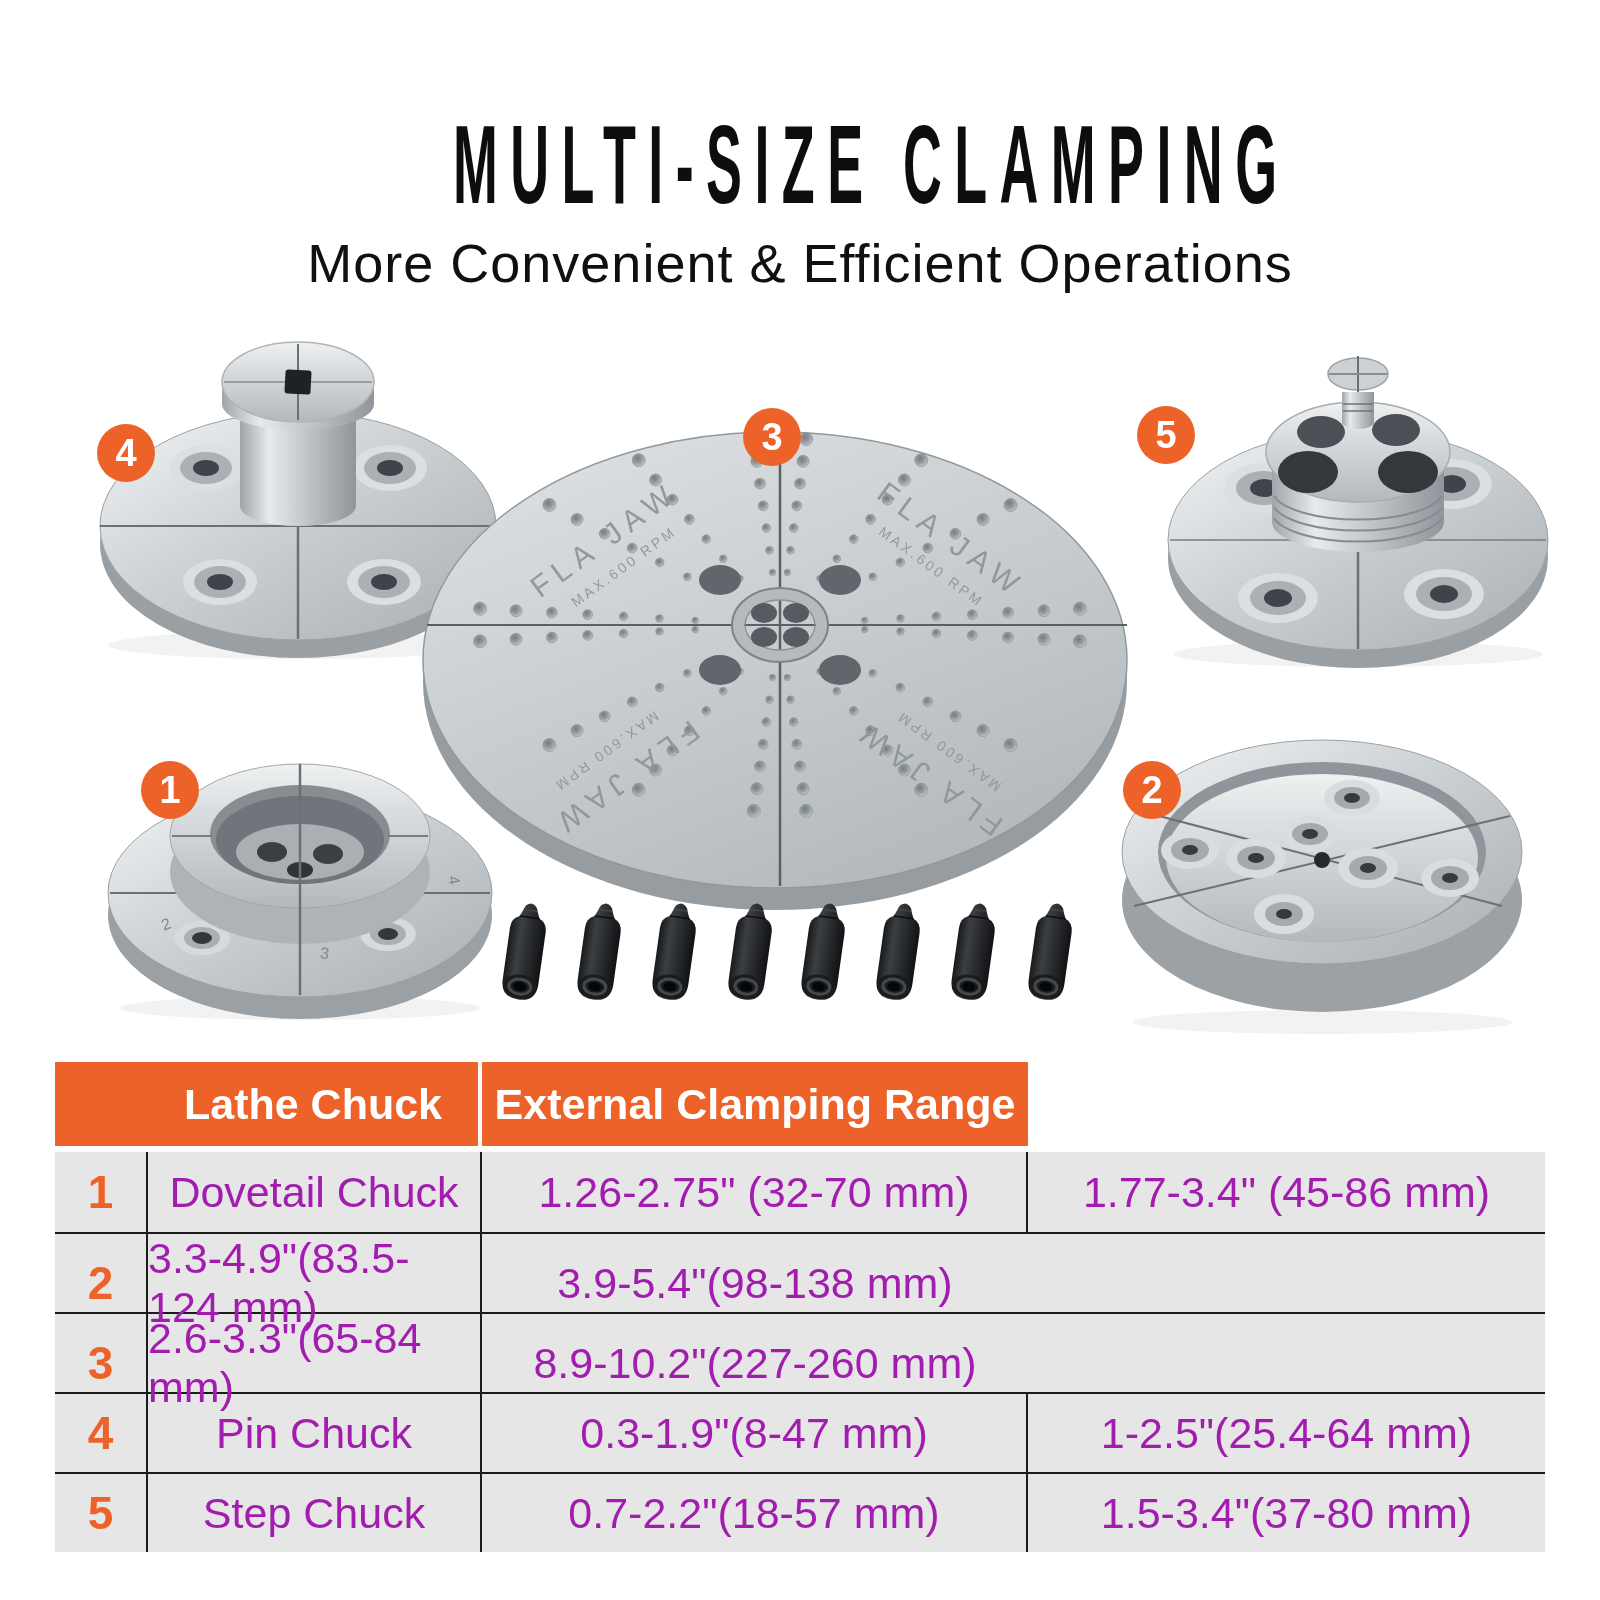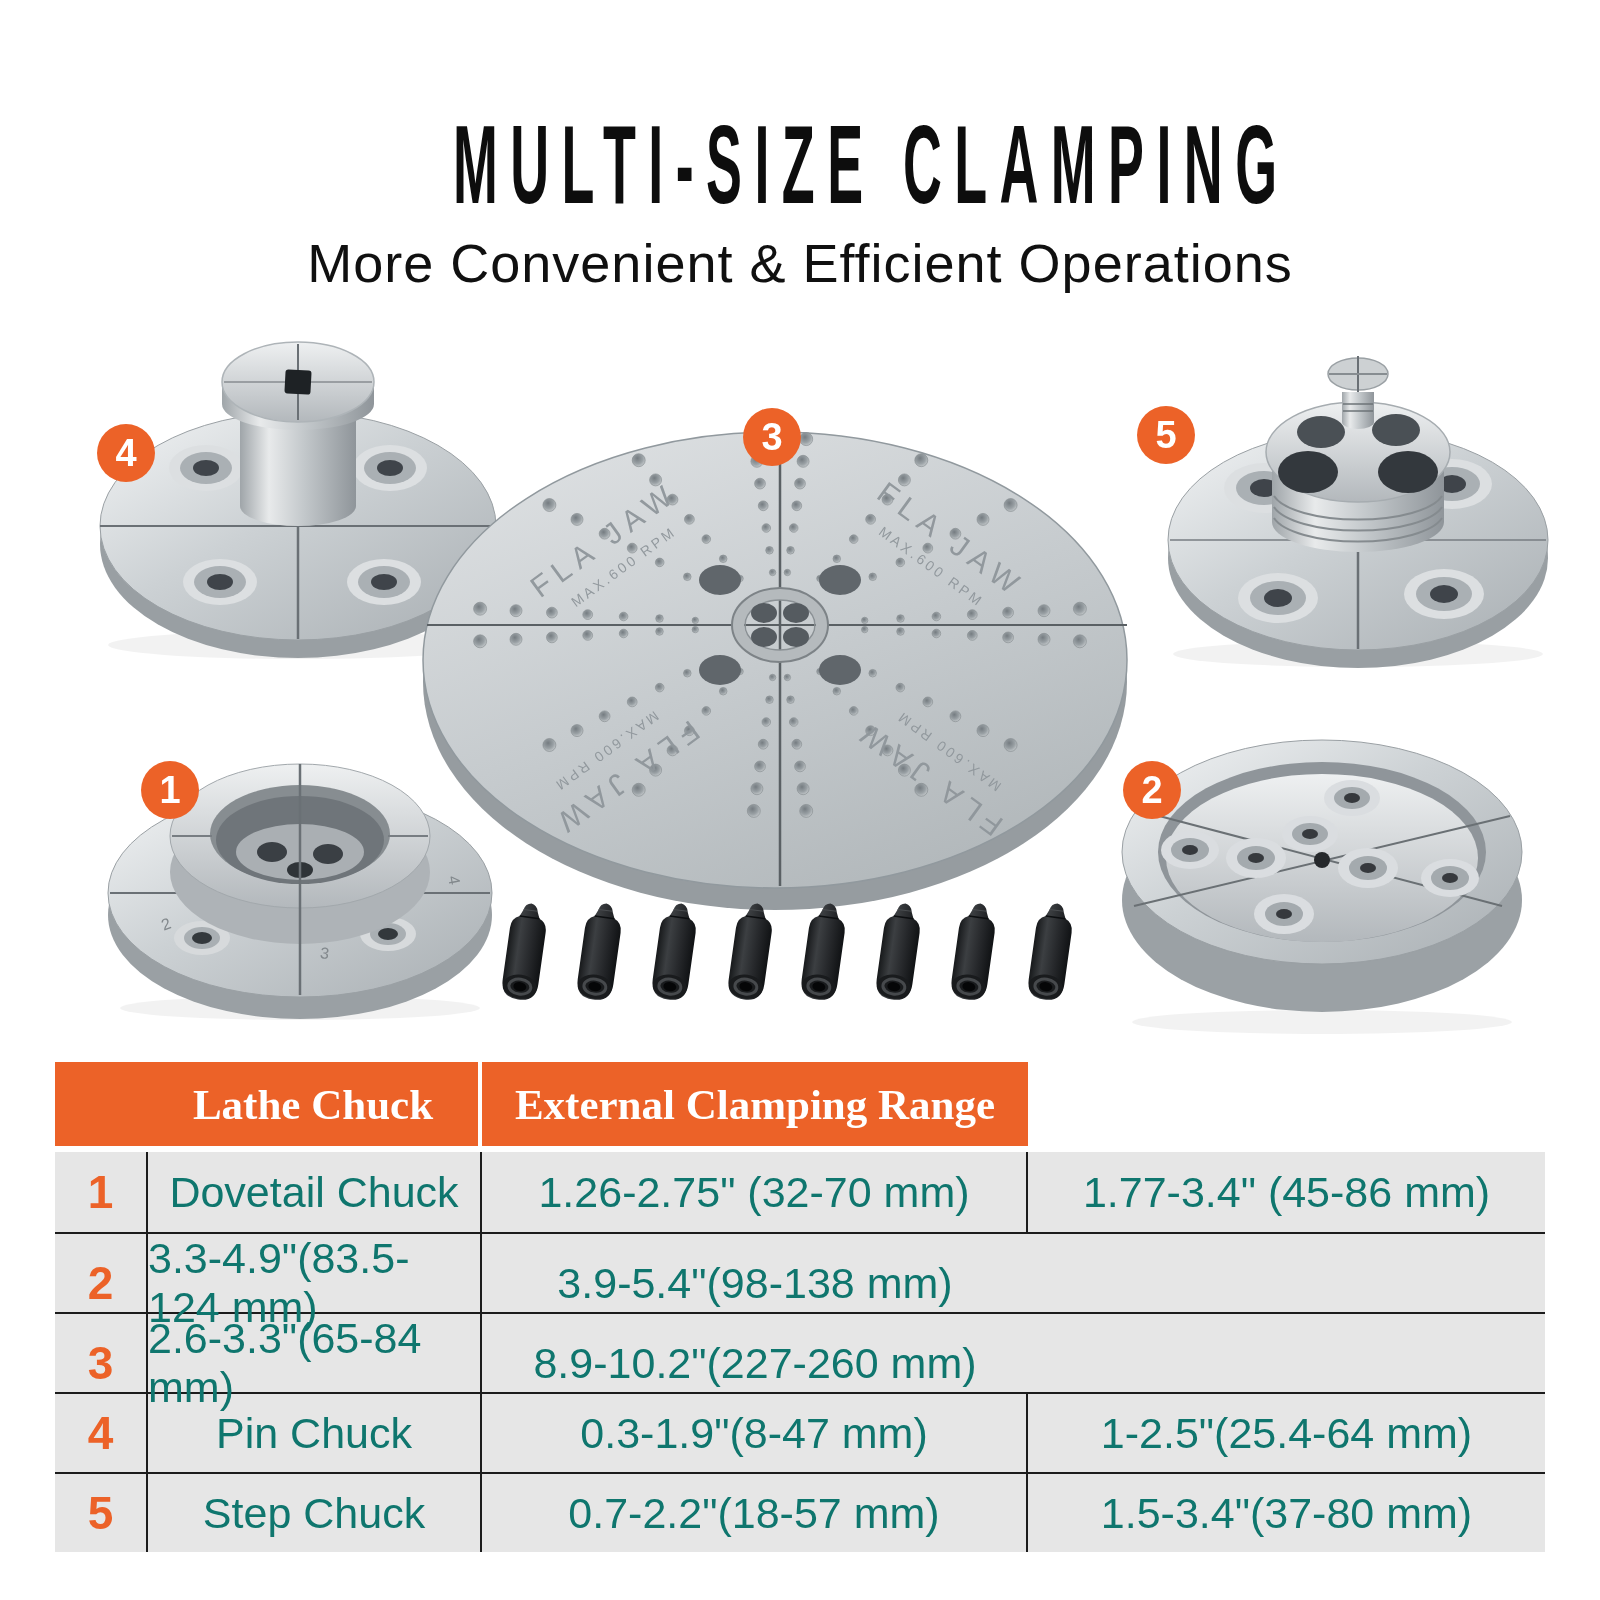--- a/index.html
+++ b/index.html
@@ -18,28 +18,28 @@
   .badge { position:absolute; width:58px; height:58px; border-radius:50%; background:#EC6228;
            color:#ffffff; font-weight:bold; font-size:38px; display:flex; align-items:center; justify-content:center; z-index:5; }
   #badge-4 { left:97px;  top:424px; }
   #badge-3 { left:743px; top:408px; }
   #badge-5 { left:1137px;top:406px; }
   #badge-1 { left:141px; top:761px; }
   #badge-2 { left:1123px;top:761px; }
 
   
   .spec-table { position:absolute; left:55px; top:1062px; width:1490px; }
-  .thead { display:grid; grid-template-columns:93px 334px 546px 517px; height:84px;font-family:Liberation Serif, serif; }
+  .thead { display:grid; grid-template-columns:93px 334px 546px 517px; height:84px; }
   .th { background:#EC6228; color:#ffffff; font-weight:bold; font-size:43px;
         display:flex; align-items:center; justify-content:center; }
   .th.sep { border-right:4px solid #ffffff; }
   .tgap { height:6px; background:#ffffff; }
   .tr { display:grid; grid-template-columns:93px 334px 546px 517px; height:80px; background:#E6E6E6; }
   .tr + .tr { border-top:2px solid #1c1c1c; }
-  .td { display:flex; align-items:center; justify-content:center; font-size:43px; color:#0f766e; }
+  .td { display:flex; align-items:center; justify-content:center; font-size:43px; color:#a21caf; }
   .td.line { border-right:2px solid #1c1c1c; }
   .td.num { font-weight:bold; color:#EC6228; font-size:46px; }
 
   svg text.engrave { fill:#8f969b; opacity:0.95; }
 </style>
 </head>
 <body>
 
 <div class="stage">
 

